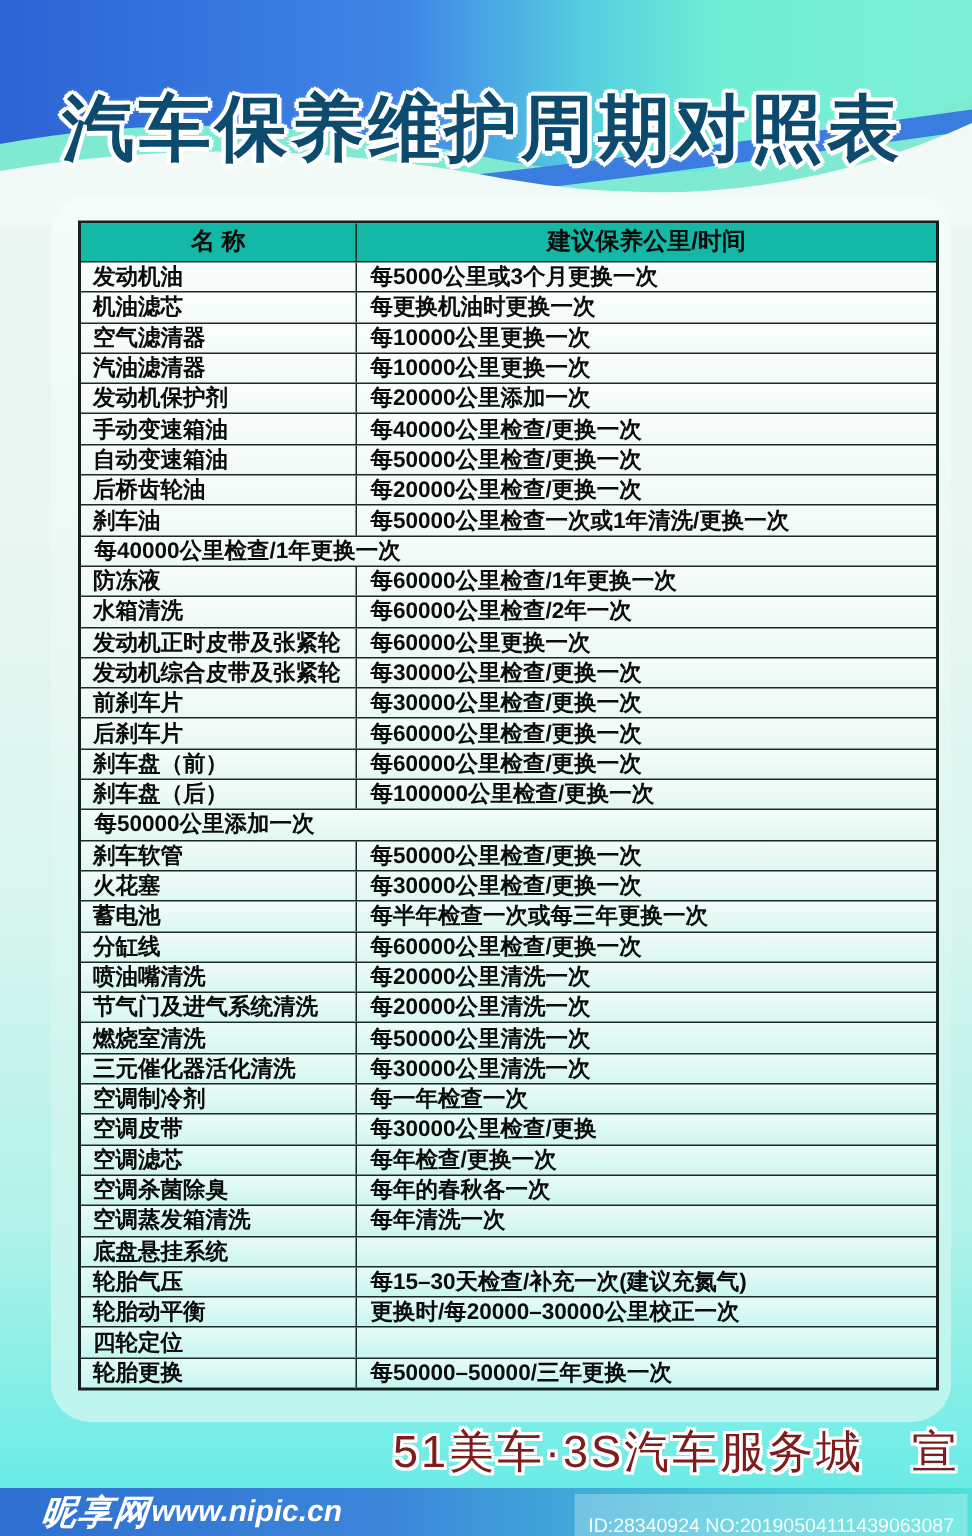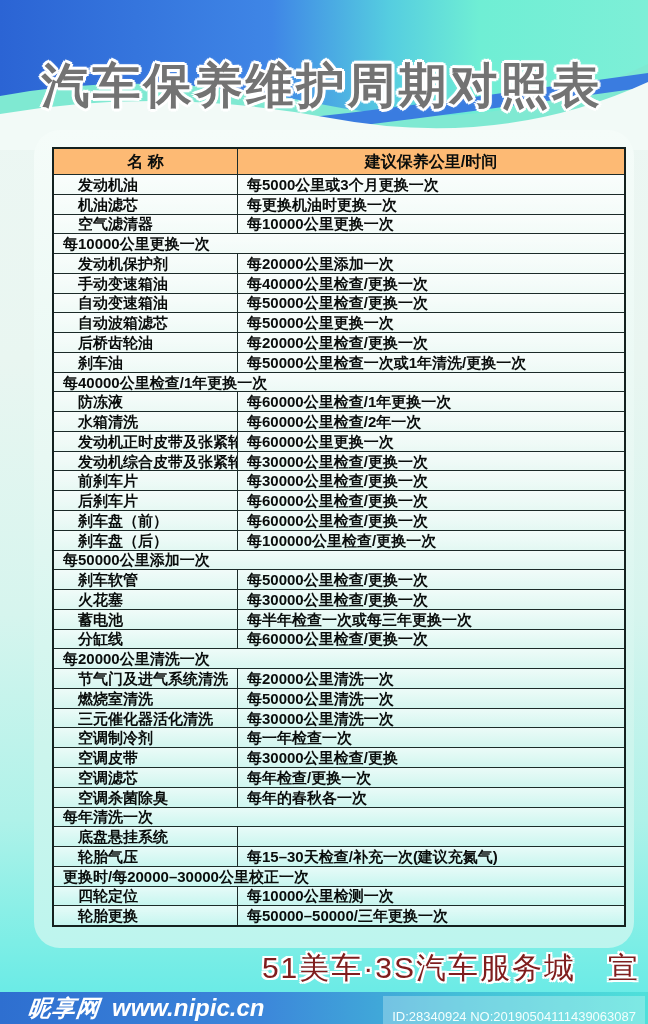--- a/index.html
+++ b/index.html
@@ -5,59 +5,59 @@
   html,body{margin:0;padding:0;}
   body{
     width:648px;height:1024px;position:relative;overflow:hidden;
     font-family:"Liberation Sans","DejaVu Sans",sans-serif;
     background:linear-gradient(180deg,#eef7f4 0%,#e9f6f1 35%,#d6f5ee 60%,#aff2e9 80%,#7deee6 92%,#5fe9e6 100%);
   }
   
   .header-art{position:absolute;top:0;left:0;width:648px;height:150px;}
   .poster-title{
     position:absolute;top:54px;left:0;width:644px;text-align:center;
-    font-size:48px;font-weight:bold;letter-spacing:3px;color:#737373;white-space:nowrap;
+    font-size:48px;font-weight:bold;letter-spacing:3px;color:#0c4a6e;white-space:nowrap;
     text-shadow:3px 0 0 #fff,-3px 0 0 #fff,0 3px 0 #fff,0 -3px 0 #fff,
                 2px 2px 0 #fff,-2px -2px 0 #fff,2px -2px 0 #fff,-2px 2px 0 #fff,
                 0 0 4px #fff;
   }
   
   .panel{
     position:absolute;left:34px;top:130px;width:600px;height:818px;border-radius:26px;
     background:linear-gradient(180deg,#f5fcf9 0%,#e8f8f3 40%,#cdf5ed 75%,#bdf5ee 100%);
   }
   
   .mtable{
     position:absolute;left:52px;top:147px;width:574px;height:780px;
     display:flex;flex-direction:column;border:2px solid #14211f;box-sizing:border-box;
   }
   .tr{display:flex;flex:1 1 auto;min-height:0;
       background:linear-gradient(180deg,rgba(255,255,255,0.60),rgba(255,255,255,0.10));}
   .tr + .tr{border-top:1.5px solid #1c2b29;}
-  .th-row{flex:0 0 25px;background:#fdba74;}
+  .th-row{flex:0 0 25px;background:#14b8a6;}
   .td{display:flex;align-items:center;box-sizing:border-box;
       font-weight:bold;color:#0a0d0c;font-size:15px;line-height:1;white-space:nowrap;overflow:hidden;}
-  .td0{flex:0 0 184px;border-right:1.5px solid #1c2b29;padding:0 4px 0 24px;}
+  .td0{flex:0 0 184px;border-right:1.5px solid #1c2b29;padding:0 4px 0 8px;}
   .td1{flex:1 1 auto;padding:0 4px 0 9px;}
   .th-row .td{justify-content:center;font-size:16px;padding:0;}
   
   .promo{
     position:absolute;top:948px;right:8px;font-size:30px;font-weight:normal;
     letter-spacing:2px;color:#7f1d1d;white-space:nowrap;
     text-shadow:2px 0 0 #fff,-2px 0 0 #fff,0 2px 0 #fff,0 -2px 0 #fff,
                 2px 2px 0 #fff,-2px -2px 0 #fff,2px -2px 0 #fff,-2px 2px 0 #fff;
   }
   .bottom-bar{
     position:absolute;left:0;bottom:0;width:648px;height:32px;
     background:linear-gradient(90deg,#2e6fd0 0%,#3c86da 40%,#43c0d8 72%,#4fe0da 100%);
     display:flex;align-items:center;
   }
   .site-logo{font-size:23px;font-weight:bold;font-style:italic;color:#ffffff;
              margin-left:28px;letter-spacing:1px;transform:skewX(-6deg);}
-  .site-url{font-size:24px;font-weight:bold;font-style:italic;color:#ffffff;margin-left:12px;}
+  .site-url{font-size:20px;font-weight:bold;font-style:italic;color:#ffffff;margin-left:1px;}
   .id-box{
     position:absolute;right:3px;top:4px;height:40px;display:flex;align-items:center;
     background:rgba(235,255,252,0.30);padding:0 9px;color:#f2fffd;font-size:13px;white-space:nowrap;
   }
 </style>
 </head>
 <body>
 
 <svg class="header-art" viewBox="0 0 648 150" xmlns="http://www.w3.org/2000/svg">
   <defs>
@@ -90,39 +90,36 @@
     </div>
     <div class="tr">
       <div class="td td0">机油滤芯</div>
       <div class="td td1">每更换机油时更换一次</div>
     </div>
     <div class="tr">
       <div class="td td0">空气滤清器</div>
       <div class="td td1">每10000公里更换一次</div>
     </div>
     <div class="tr">
+      <div class="td td0">汽油滤清器</div>
       <div class="td td1">每10000公里更换一次</div>
     </div>
     <div class="tr">
       <div class="td td0">发动机保护剂</div>
       <div class="td td1">每20000公里添加一次</div>
     </div>
     <div class="tr">
       <div class="td td0">手动变速箱油</div>
       <div class="td td1">每40000公里检查/更换一次</div>
     </div>
     <div class="tr">
       <div class="td td0">自动变速箱油</div>
       <div class="td td1">每50000公里检查/更换一次</div>
     </div>
     <div class="tr">
-      <div class="td td0">自动波箱滤芯</div>
-      <div class="td td1">每50000公里更换一次</div>
-    </div>
-    <div class="tr">
       <div class="td td0">后桥齿轮油</div>
       <div class="td td1">每20000公里检查/更换一次</div>
     </div>
     <div class="tr">
       <div class="td td0">刹车油</div>
       <div class="td td1">每50000公里检查一次或1年清洗/更换一次</div>
     </div>
     <div class="tr">
       <div class="td td1">每40000公里检查/1年更换一次</div>
     </div>
@@ -171,20 +168,21 @@
     </div>
     <div class="tr">
       <div class="td td0">蓄电池</div>
       <div class="td td1">每半年检查一次或每三年更换一次</div>
     </div>
     <div class="tr">
       <div class="td td0">分缸线</div>
       <div class="td td1">每60000公里检查/更换一次</div>
     </div>
     <div class="tr">
+      <div class="td td0">喷油嘴清洗</div>
       <div class="td td1">每20000公里清洗一次</div>
     </div>
     <div class="tr">
       <div class="td td0">节气门及进气系统清洗</div>
       <div class="td td1">每20000公里清洗一次</div>
     </div>
     <div class="tr">
       <div class="td td0">燃烧室清洗</div>
       <div class="td td1">每50000公里清洗一次</div>
     </div>
@@ -202,35 +200,36 @@
     </div>
     <div class="tr">
       <div class="td td0">空调滤芯</div>
       <div class="td td1">每年检查/更换一次</div>
     </div>
     <div class="tr">
       <div class="td td0">空调杀菌除臭</div>
       <div class="td td1">每年的春秋各一次</div>
     </div>
     <div class="tr">
+      <div class="td td0">空调蒸发箱清洗</div>
       <div class="td td1">每年清洗一次</div>
     </div>
     <div class="tr">
       <div class="td td0">底盘悬挂系统</div>
     </div>
     <div class="tr">
       <div class="td td0">轮胎气压</div>
       <div class="td td1">每15–30天检查/补充一次(建议充氮气)</div>
     </div>
     <div class="tr">
+      <div class="td td0">轮胎动平衡</div>
       <div class="td td1">更换时/每20000–30000公里校正一次</div>
     </div>
     <div class="tr">
       <div class="td td0">四轮定位</div>
-      <div class="td td1">每10000公里检测一次</div>
     </div>
     <div class="tr">
       <div class="td td0">轮胎更换</div>
       <div class="td td1">每50000–50000/三年更换一次</div>
     </div>
   </div>
 
 <div class="promo">51美车·3S汽车服务城　宣</div>
 
 <div class="bottom-bar">

